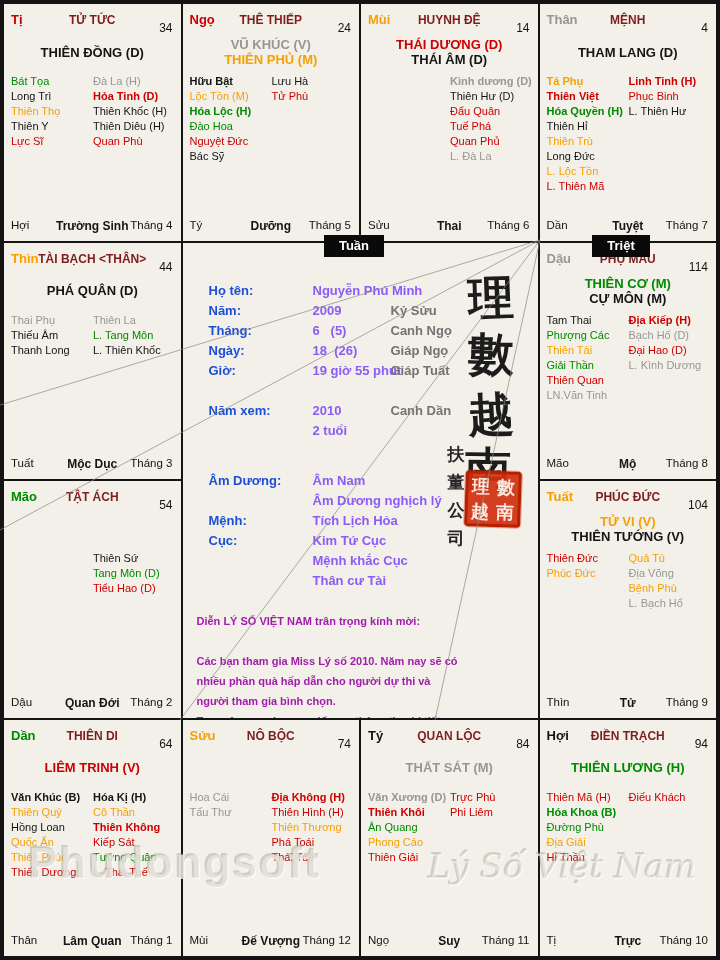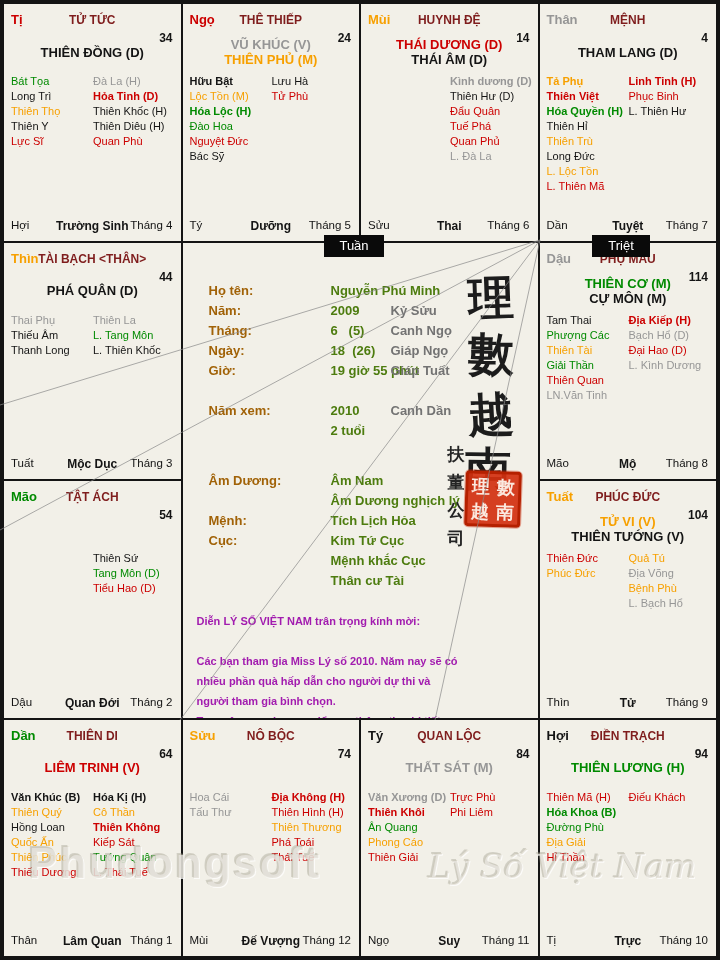--- a/index.html
+++ b/index.html
@@ -5,21 +5,21 @@
   html,body{margin:0;padding:0;}
   body{width:720px;height:960px;font-family:"Liberation Sans","DejaVu Sans",sans-serif;background:#d8d5cc;}
   #chart{position:relative;width:720px;height:960px;overflow:hidden;}
   .grid{position:absolute;inset:0;display:grid;grid-template-columns:repeat(4,1fr);grid-template-rows:repeat(4,1fr);gap:2px;padding:4px;background:#141414;box-sizing:border-box;}
   .cell{position:relative;background:#F2F0E8;overflow:hidden;}
   .center-cell{grid-column:2/span 2;grid-row:2/span 2;}
   
   .cell-header{position:absolute;top:8px;left:0;right:0;height:18px;}
   .branch{position:absolute;left:7px;top:0;font-size:13px;font-weight:bold;}
   .palace{position:absolute;left:20px;right:20px;top:1px;text-align:center;font-size:12px;font-weight:bold;color:#7f1d1d;}
-  .num{position:absolute;right:8px;top:19px;font-size:12px;font-weight:bold;color:#141414;}
+  .num{position:absolute;right:8px;top:9px;font-size:12px;font-weight:normal;color:#141414;}
   .main-stars{position:absolute;top:28px;left:0;right:0;height:40px;display:flex;flex-direction:column;justify-content:center;text-align:center;}
   .main-star{font-size:13px;font-weight:bold;line-height:15px;}
   .star-col{position:absolute;top:70px;font-size:11px;line-height:15px;}
   .star-col.left{left:7px;}
   .star-col.right{left:89px;}
   .star{display:block;white-space:nowrap;}
   .cell-footer{position:absolute;bottom:7px;left:0;right:0;height:15px;font-size:11.5px;color:#141414;}
   .f-left{position:absolute;left:7px;}
   .f-center{position:absolute;left:20px;right:20px;text-align:center;font-weight:bold;font-size:12px;}
   .f-right{position:absolute;right:8px;}
@@ -28,32 +28,32 @@
   .c-orange{color:#F7A000;}
   .c-green{color:#008A00;}
   .c-gray{color:#969696;}
   .c-black{color:#141414;}
   .b{font-weight:bold;}
   
   .info-rows{position:absolute;top:40px;left:0;right:0;}
   .info-row{position:relative;height:20px;}
   .info-row.gap1{margin-top:20px;}
   .info-row.gap2{margin-top:30px;}
-  .info-label{position:absolute;left:26px;font-size:13px;font-weight:bold;color:#a16207;white-space:pre;}
-  .info-value{position:absolute;left:148px;font-size:13px;font-weight:bold;color:#4d7c0f;white-space:pre;text-align:center;}
+  .info-label{position:absolute;left:26px;font-size:13px;font-weight:bold;color:#1d4ed8;white-space:pre;}
+  .info-value{position:absolute;left:130px;font-size:13px;font-weight:bold;color:#8b5cf6;white-space:pre;text-align:center;}
   .info-canchi{position:absolute;left:208px;font-size:13px;font-weight:bold;color:#737373;white-space:pre;}
   .notice{position:absolute;top:368px;left:14px;width:336px;font-size:11px;font-weight:bold;color:#a21caf;line-height:20px;}
   .notice div{min-height:20px;}
   
   .calli-char{position:absolute;font-family:"DejaVu Serif",serif;font-weight:bold;color:#1c1c1c;font-size:46px;line-height:1;}
   .side-char{position:absolute;left:265px;font-family:"DejaVu Serif",serif;font-weight:bold;color:#242424;font-size:17px;line-height:1;}
   .seal{position:absolute;left:282px;top:228px;width:50px;height:50px;background:rgba(210,48,15,0.92);border:3px solid #B52000;border-radius:4px;transform:rotate(2deg);display:flex;flex-wrap:wrap;align-items:center;justify-content:center;box-shadow:0 0 0 1px rgba(210,48,15,0.4);}
   .seal span{width:50%;text-align:center;font-family:"DejaVu Serif",serif;font-weight:bold;font-size:18px;line-height:22px;color:#FBE9DF;}
   
-  .marker{position:absolute;height:22px;background:#0A0A0A;color:#FFFFFF;font-size:13px;font-weight:normal;text-align:center;line-height:21px;z-index:5;}
+  .marker{position:absolute;height:22px;background:#0A0A0A;color:#FFFFFF;font-size:13px;font-weight:bold;text-align:center;line-height:21px;z-index:5;}
   #tuan{left:324px;top:235px;width:60px;}
   #triet{left:592px;top:235px;width:58px;}
   
   .wm{position:absolute;pointer-events:none;color:rgba(200,195,178,0.38);text-shadow:1px 1px 0 rgba(255,255,255,0.75),-1px -1px 0 rgba(150,145,130,0.35);z-index:3;}
   #wm-left{left:28px;top:838px;font-size:44px;font-weight:bold;letter-spacing:2px;}
   #wm-right{left:428px;top:846px;font-size:34px;font-style:italic;font-family:"DejaVu Serif",serif;}
   #lines{position:absolute;inset:0;z-index:2;pointer-events:none;}
 </style>
 </head>
 <body>

